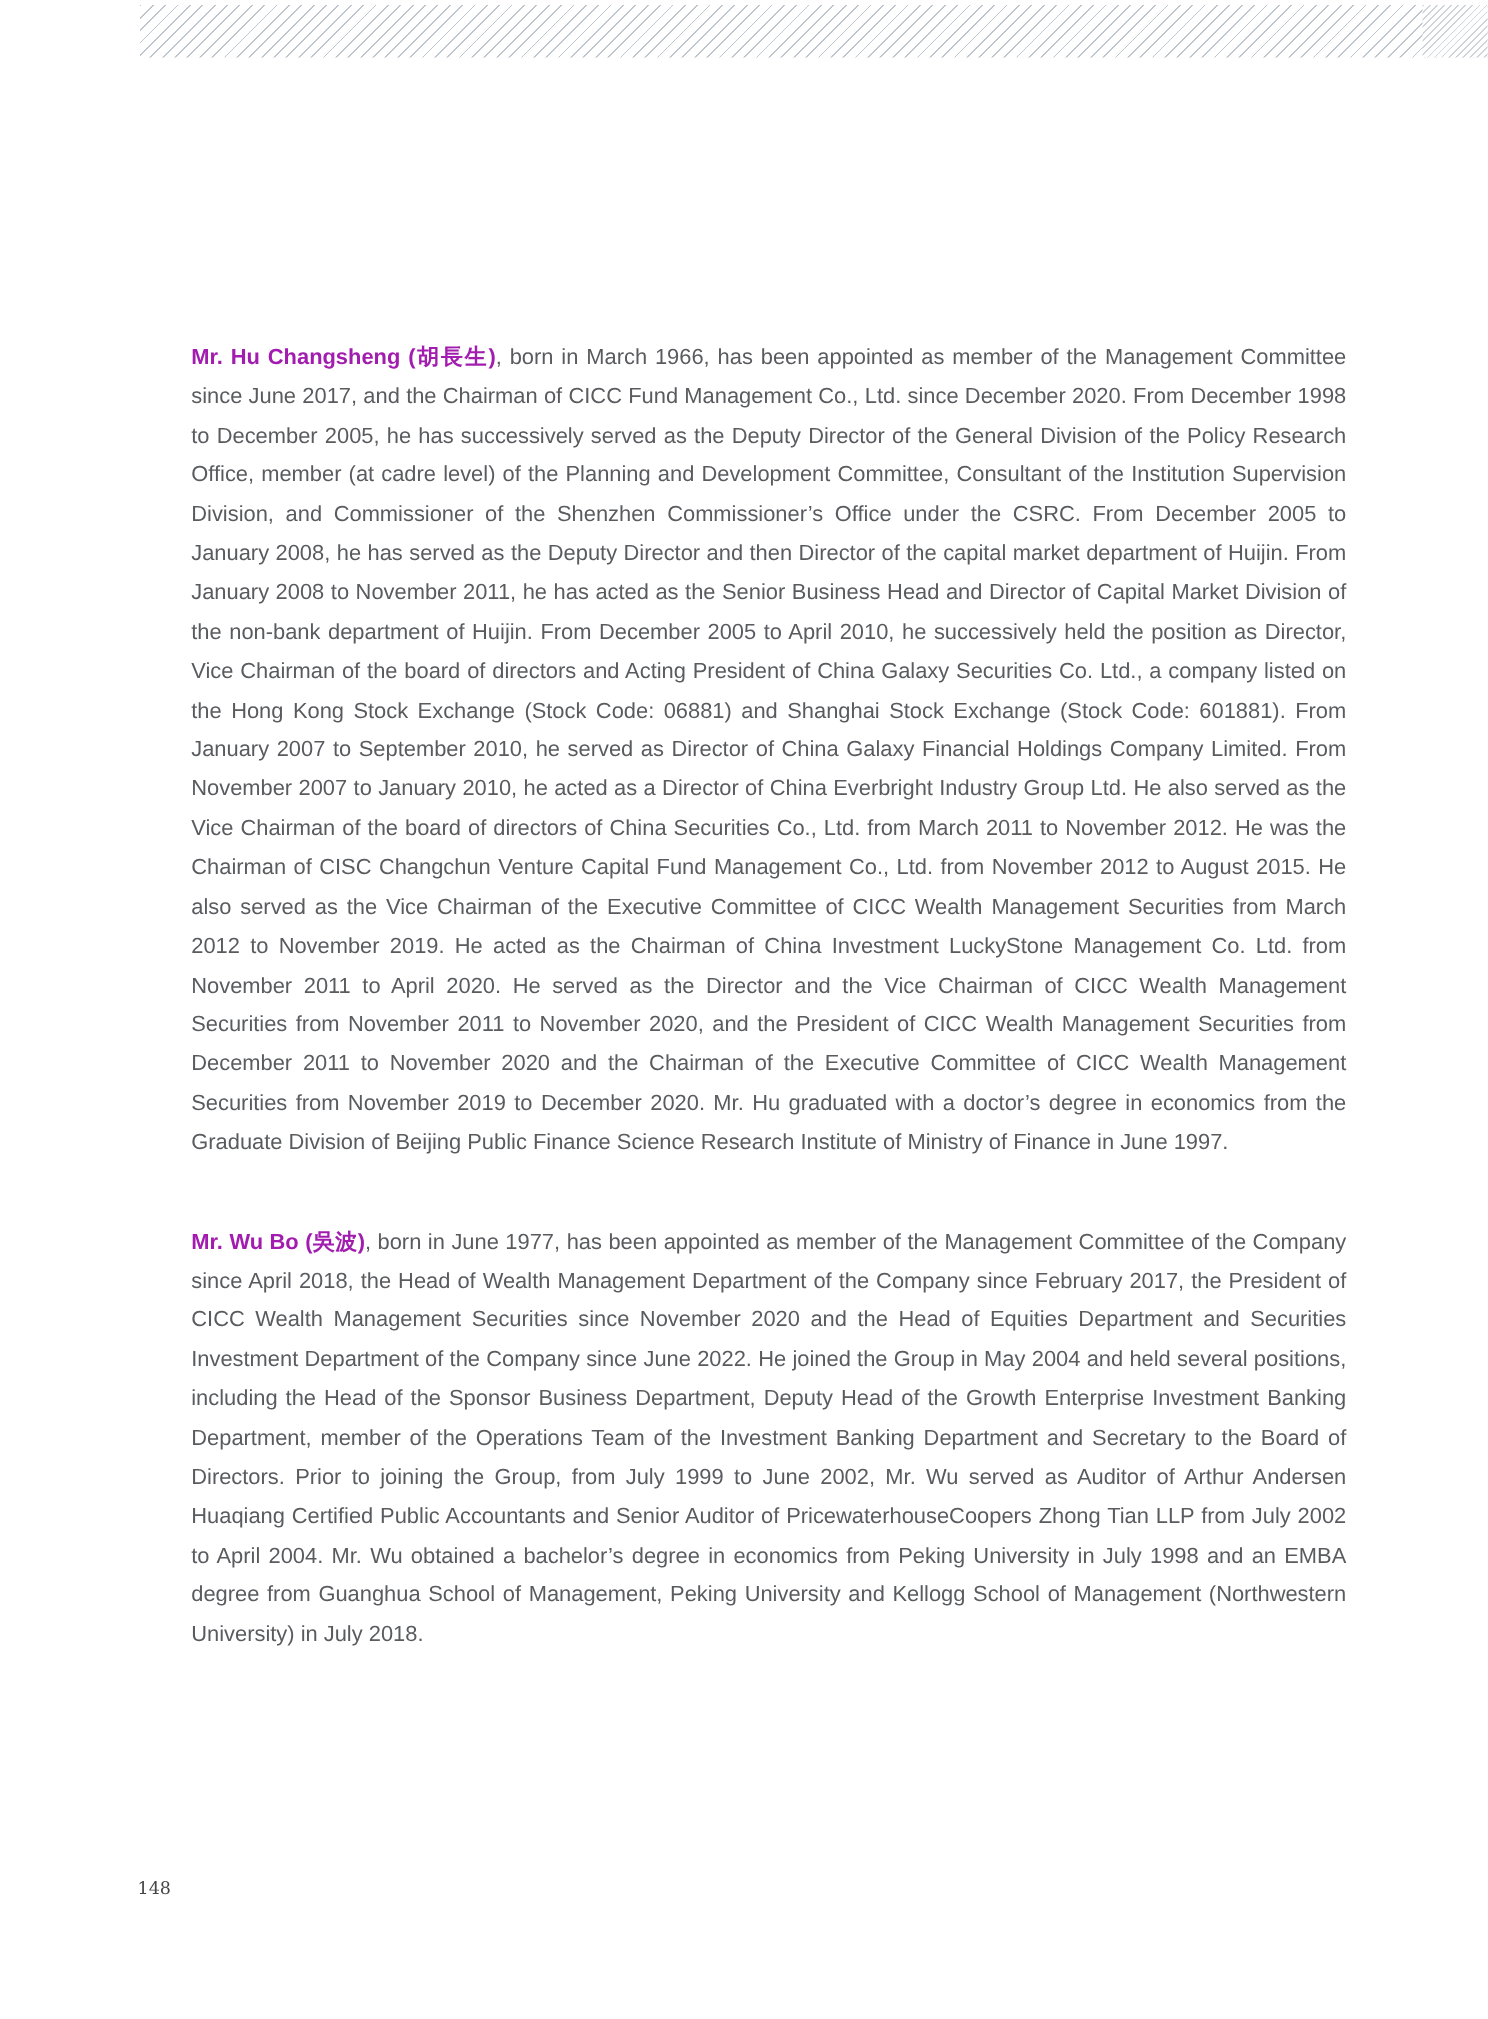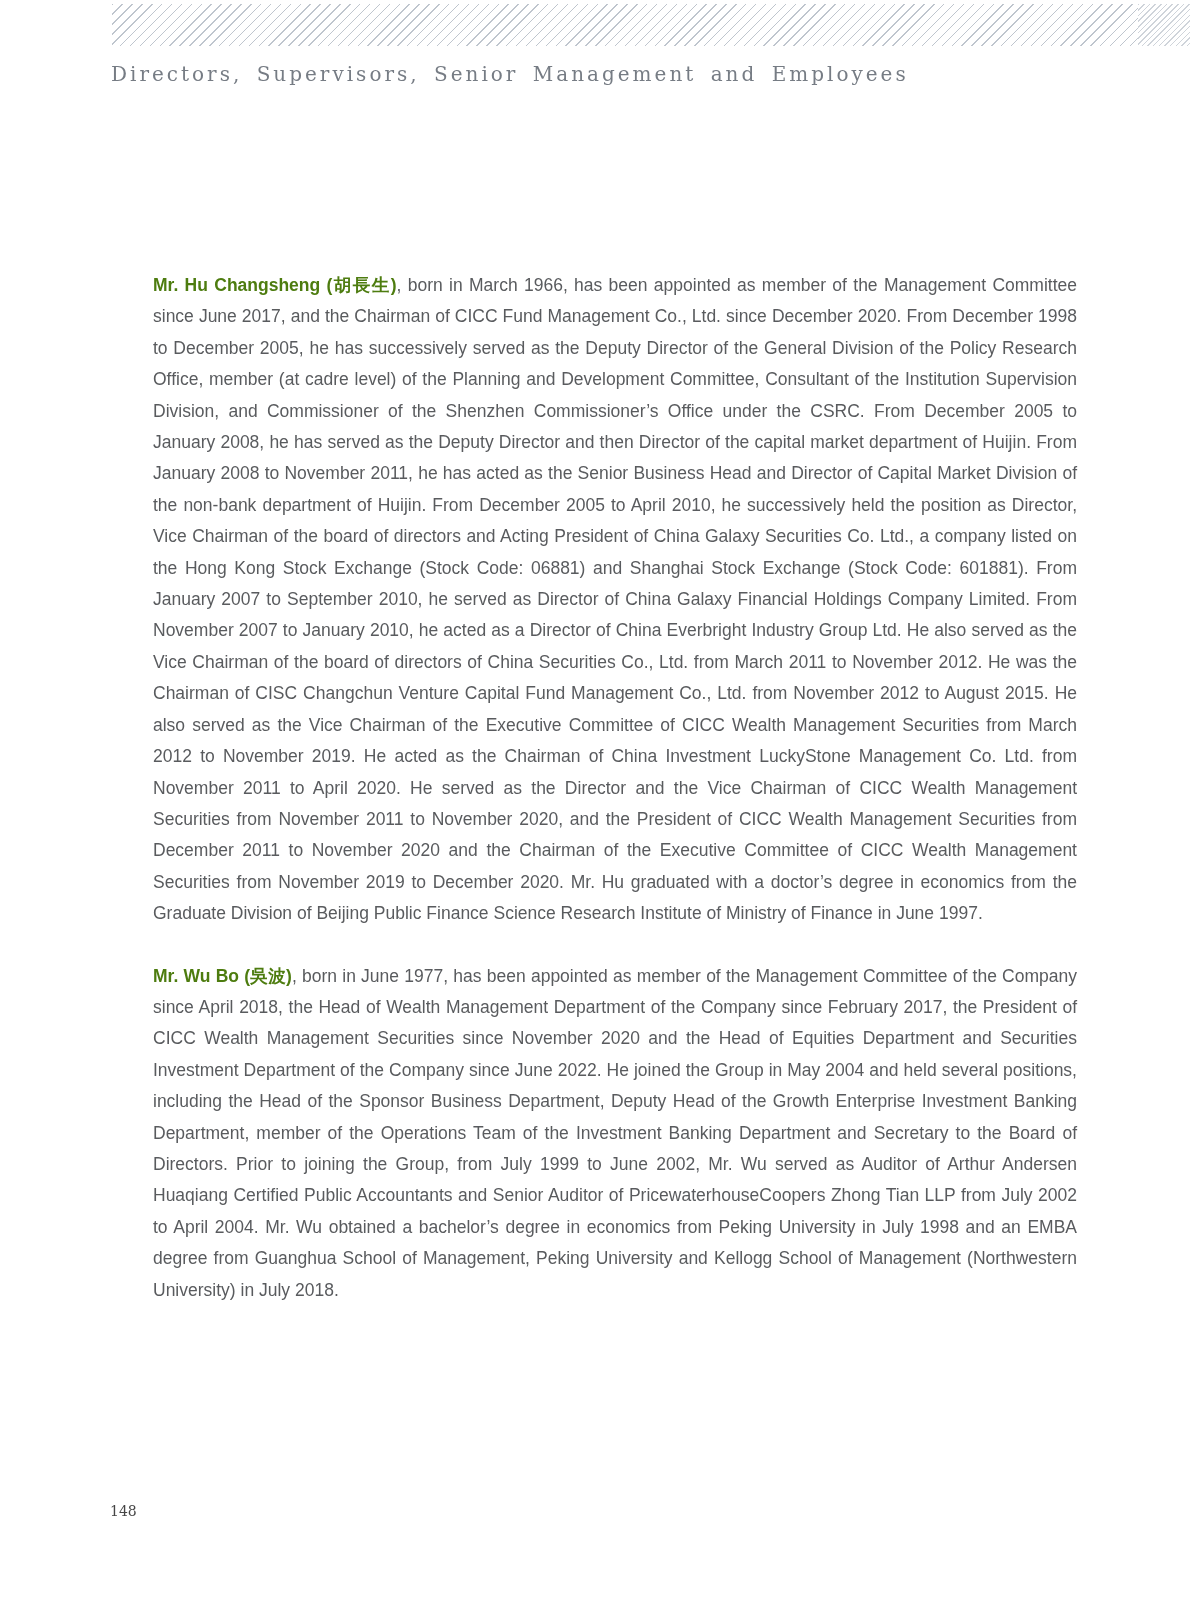--- a/index.html
+++ b/index.html
@@ -51,43 +51,42 @@
   }
   .content {
     position: absolute;
     left: 153px; top: 270px;
     width: 924px;
     color: #595b5e;
     font-size: 17.5px;
     line-height: 31.4px;
     text-align: justify;
   }
-  .para + .para { margin-top: 31px; }
+  .para + .para { margin-top: 48px; }
   .person-name {
-    color: #4d7c0f;
+    color: #a21caf;
     font-weight: 700;
   }
   .page-number {
     position: absolute;
     left: 110px; top: 1503px;
     font-family: "DejaVu Serif", serif;
     font-size: 14px;
     color: #454545;
   }
 </style>
 </head>
 <body>
 
 <div class="page">
 
   <div class="hatch-band">
     <div class="hatch-fine"></div>
   </div>
 
-  <div class="header-title">Directors, Supervisors, Senior Management and Employees</div>
 
   <div class="content">
 
     <p class="para"><span class="person-name">Mr. Hu Changsheng (胡長生)</span><span>, born in March 1966, has been appointed as member of the Management Committee since June 2017, and the Chairman of CICC Fund Management Co., Ltd. since December 2020. From December 1998 to December 2005, he has successively served as the Deputy Director of the General Division of the Policy Research Office, member (at cadre level) of the Planning and Development Committee, Consultant of the Institution Supervision Division, and Commissioner of the Shenzhen Commissioner’s Office under the CSRC. From December 2005 to January 2008, he has served as the Deputy Director and then Director of the capital market department of Huijin. From January 2008 to November 2011, he has acted as the Senior Business Head and Director of Capital Market Division of the non-bank department of Huijin. From December 2005 to April 2010, he successively held the position as Director, Vice Chairman of the board of directors and Acting President of China Galaxy Securities Co. Ltd., a company listed on the Hong Kong Stock Exchange (Stock Code: 06881) and Shanghai Stock Exchange (Stock Code: 601881). From January 2007 to September 2010, he served as Director of China Galaxy Financial Holdings Company Limited. From November 2007 to January 2010, he acted as a Director of China Everbright Industry Group Ltd. He also served as the Vice Chairman of the board of directors of China Securities Co., Ltd. from March 2011 to November 2012. He was the Chairman of CISC Changchun Venture Capital Fund Management Co., Ltd. from November 2012 to August 2015. He also served as the Vice Chairman of the Executive Committee of CICC Wealth Management Securities from March 2012 to November 2019. He acted as the Chairman of China Investment LuckyStone Management Co. Ltd. from November 2011 to April 2020. He served as the Director and the Vice Chairman of CICC Wealth Management Securities from November 2011 to November 2020, and the President of CICC Wealth Management Securities from December 2011 to November 2020 and the Chairman of the Executive Committee of CICC Wealth Management Securities from November 2019 to December 2020. Mr. Hu graduated with a doctor’s degree in economics from the Graduate Division of Beijing Public Finance Science Research Institute of Ministry of Finance in June 1997.</span></p>
 
     <p class="para"><span class="person-name">Mr. Wu Bo (吳波)</span><span>, born in June 1977, has been appointed as member of the Management Committee of the Company since April 2018, the Head of Wealth Management Department of the Company since February 2017, the President of CICC Wealth Management Securities since November 2020 and the Head of Equities Department and Securities Investment Department of the Company since June 2022. He joined the Group in May 2004 and held several positions, including the Head of the Sponsor Business Department, Deputy Head of the Growth Enterprise Investment Banking Department, member of the Operations Team of the Investment Banking Department and Secretary to the Board of Directors. Prior to joining the Group, from July 1999 to June 2002, Mr. Wu served as Auditor of Arthur Andersen Huaqiang Certified Public Accountants and Senior Auditor of PricewaterhouseCoopers Zhong Tian LLP from July 2002 to April 2004. Mr. Wu obtained a bachelor’s degree in economics from Peking University in July 1998 and an EMBA degree from Guanghua School of Management, Peking University and Kellogg School of Management (Northwestern University) in July 2018.</span></p>
 
   </div>
 
   <div class="page-number">148</div>

